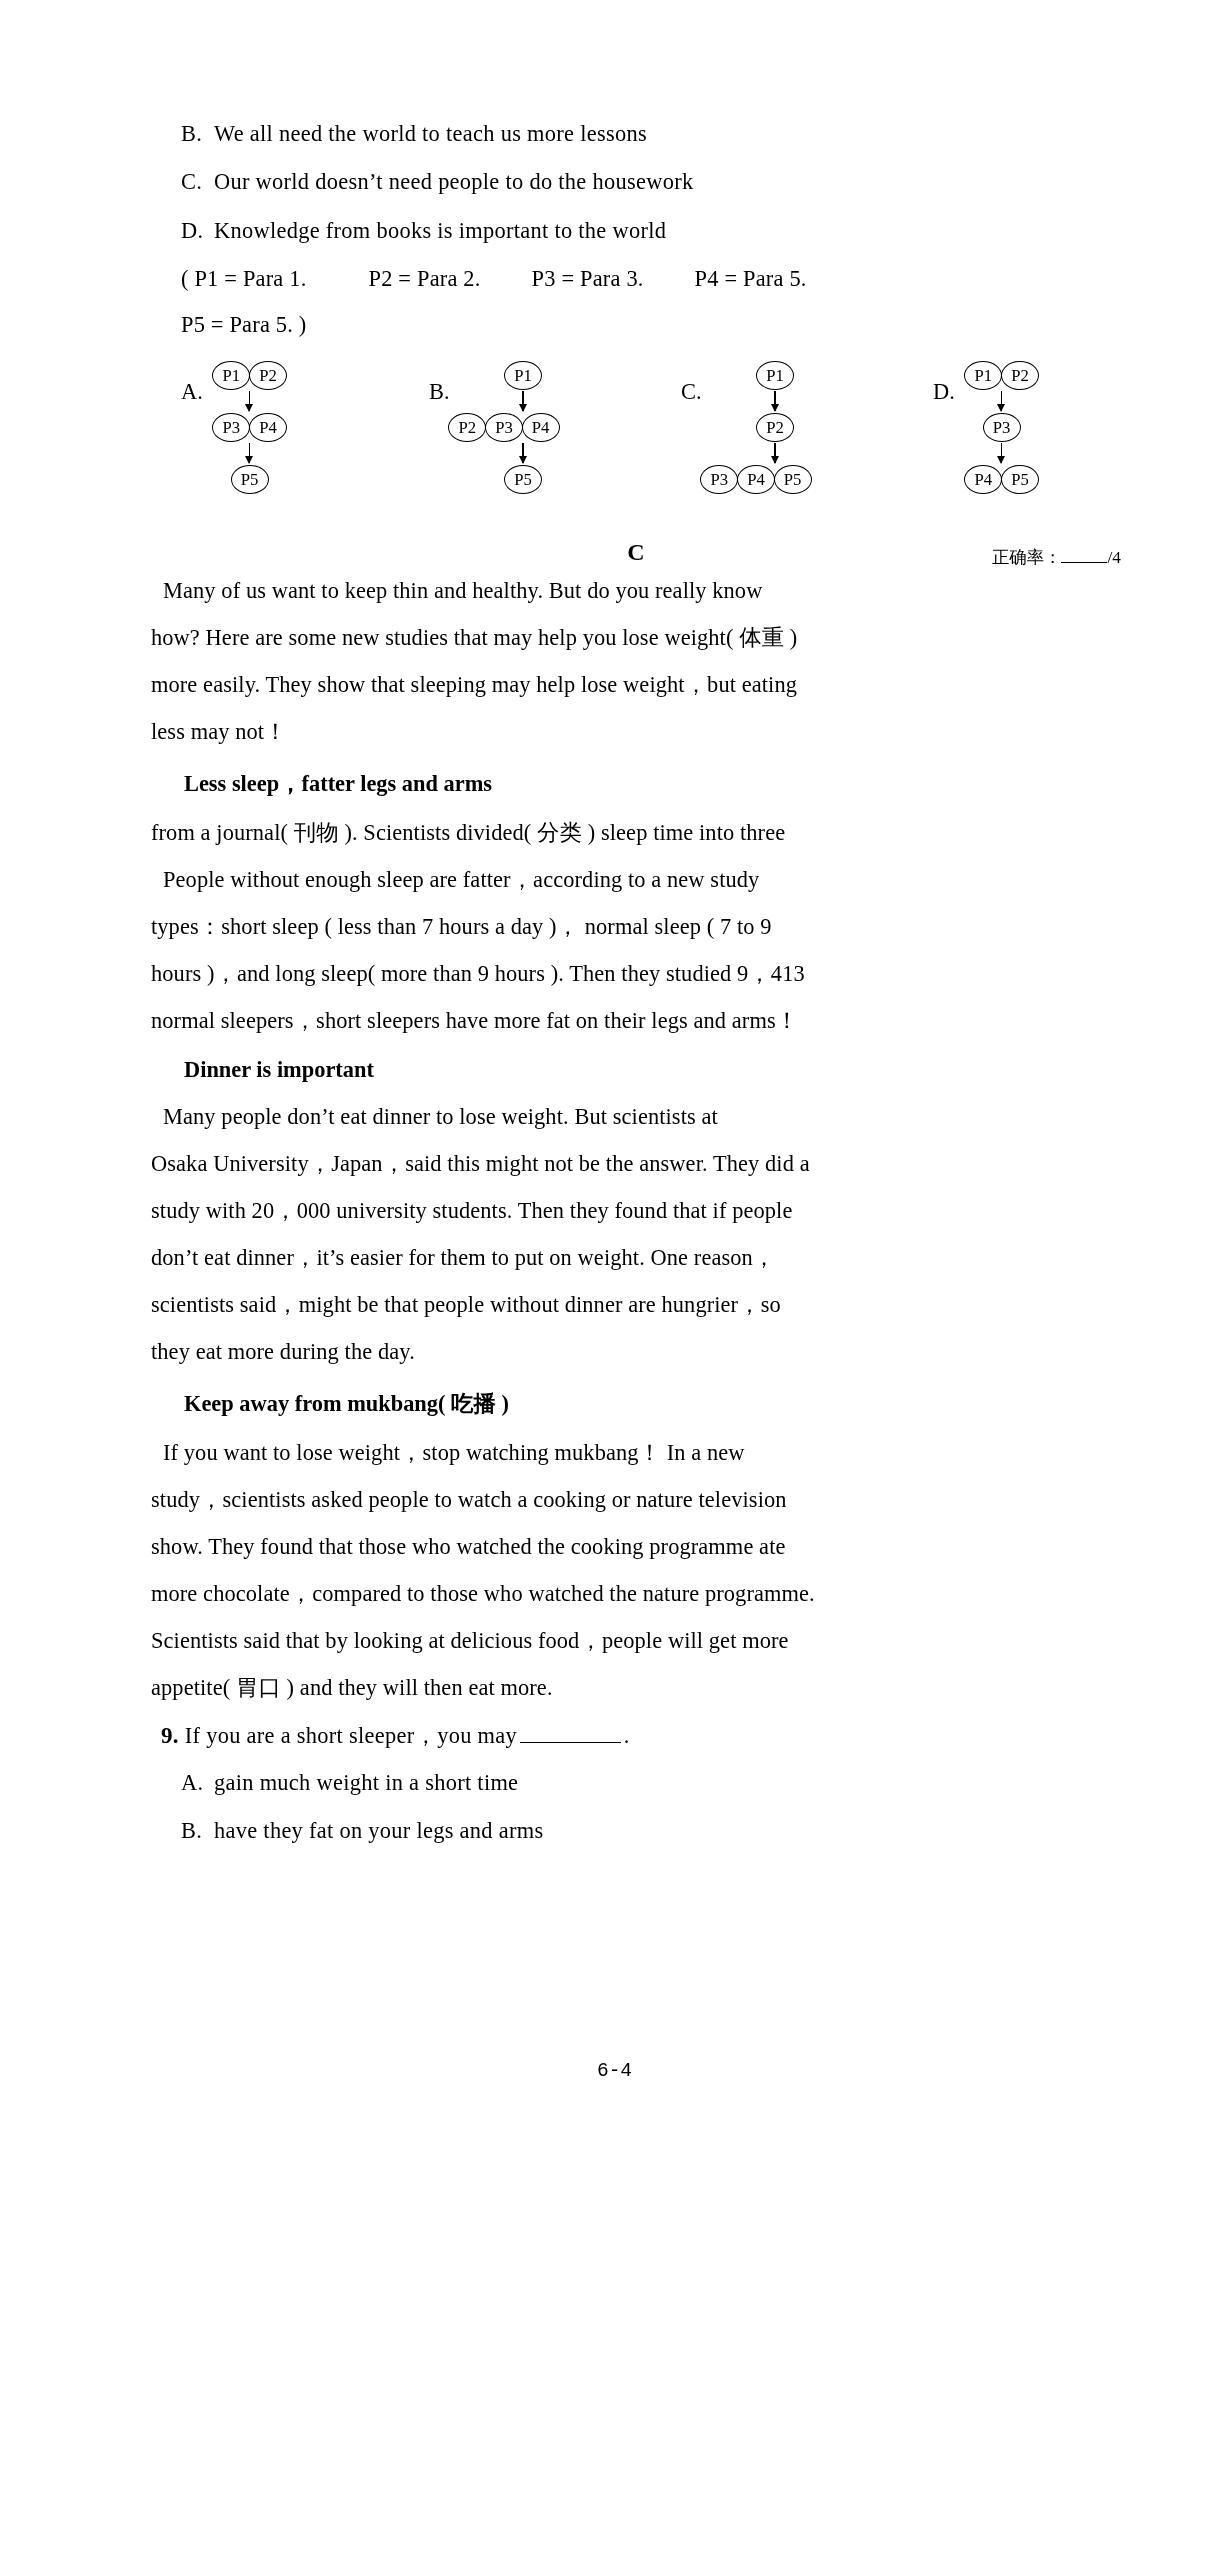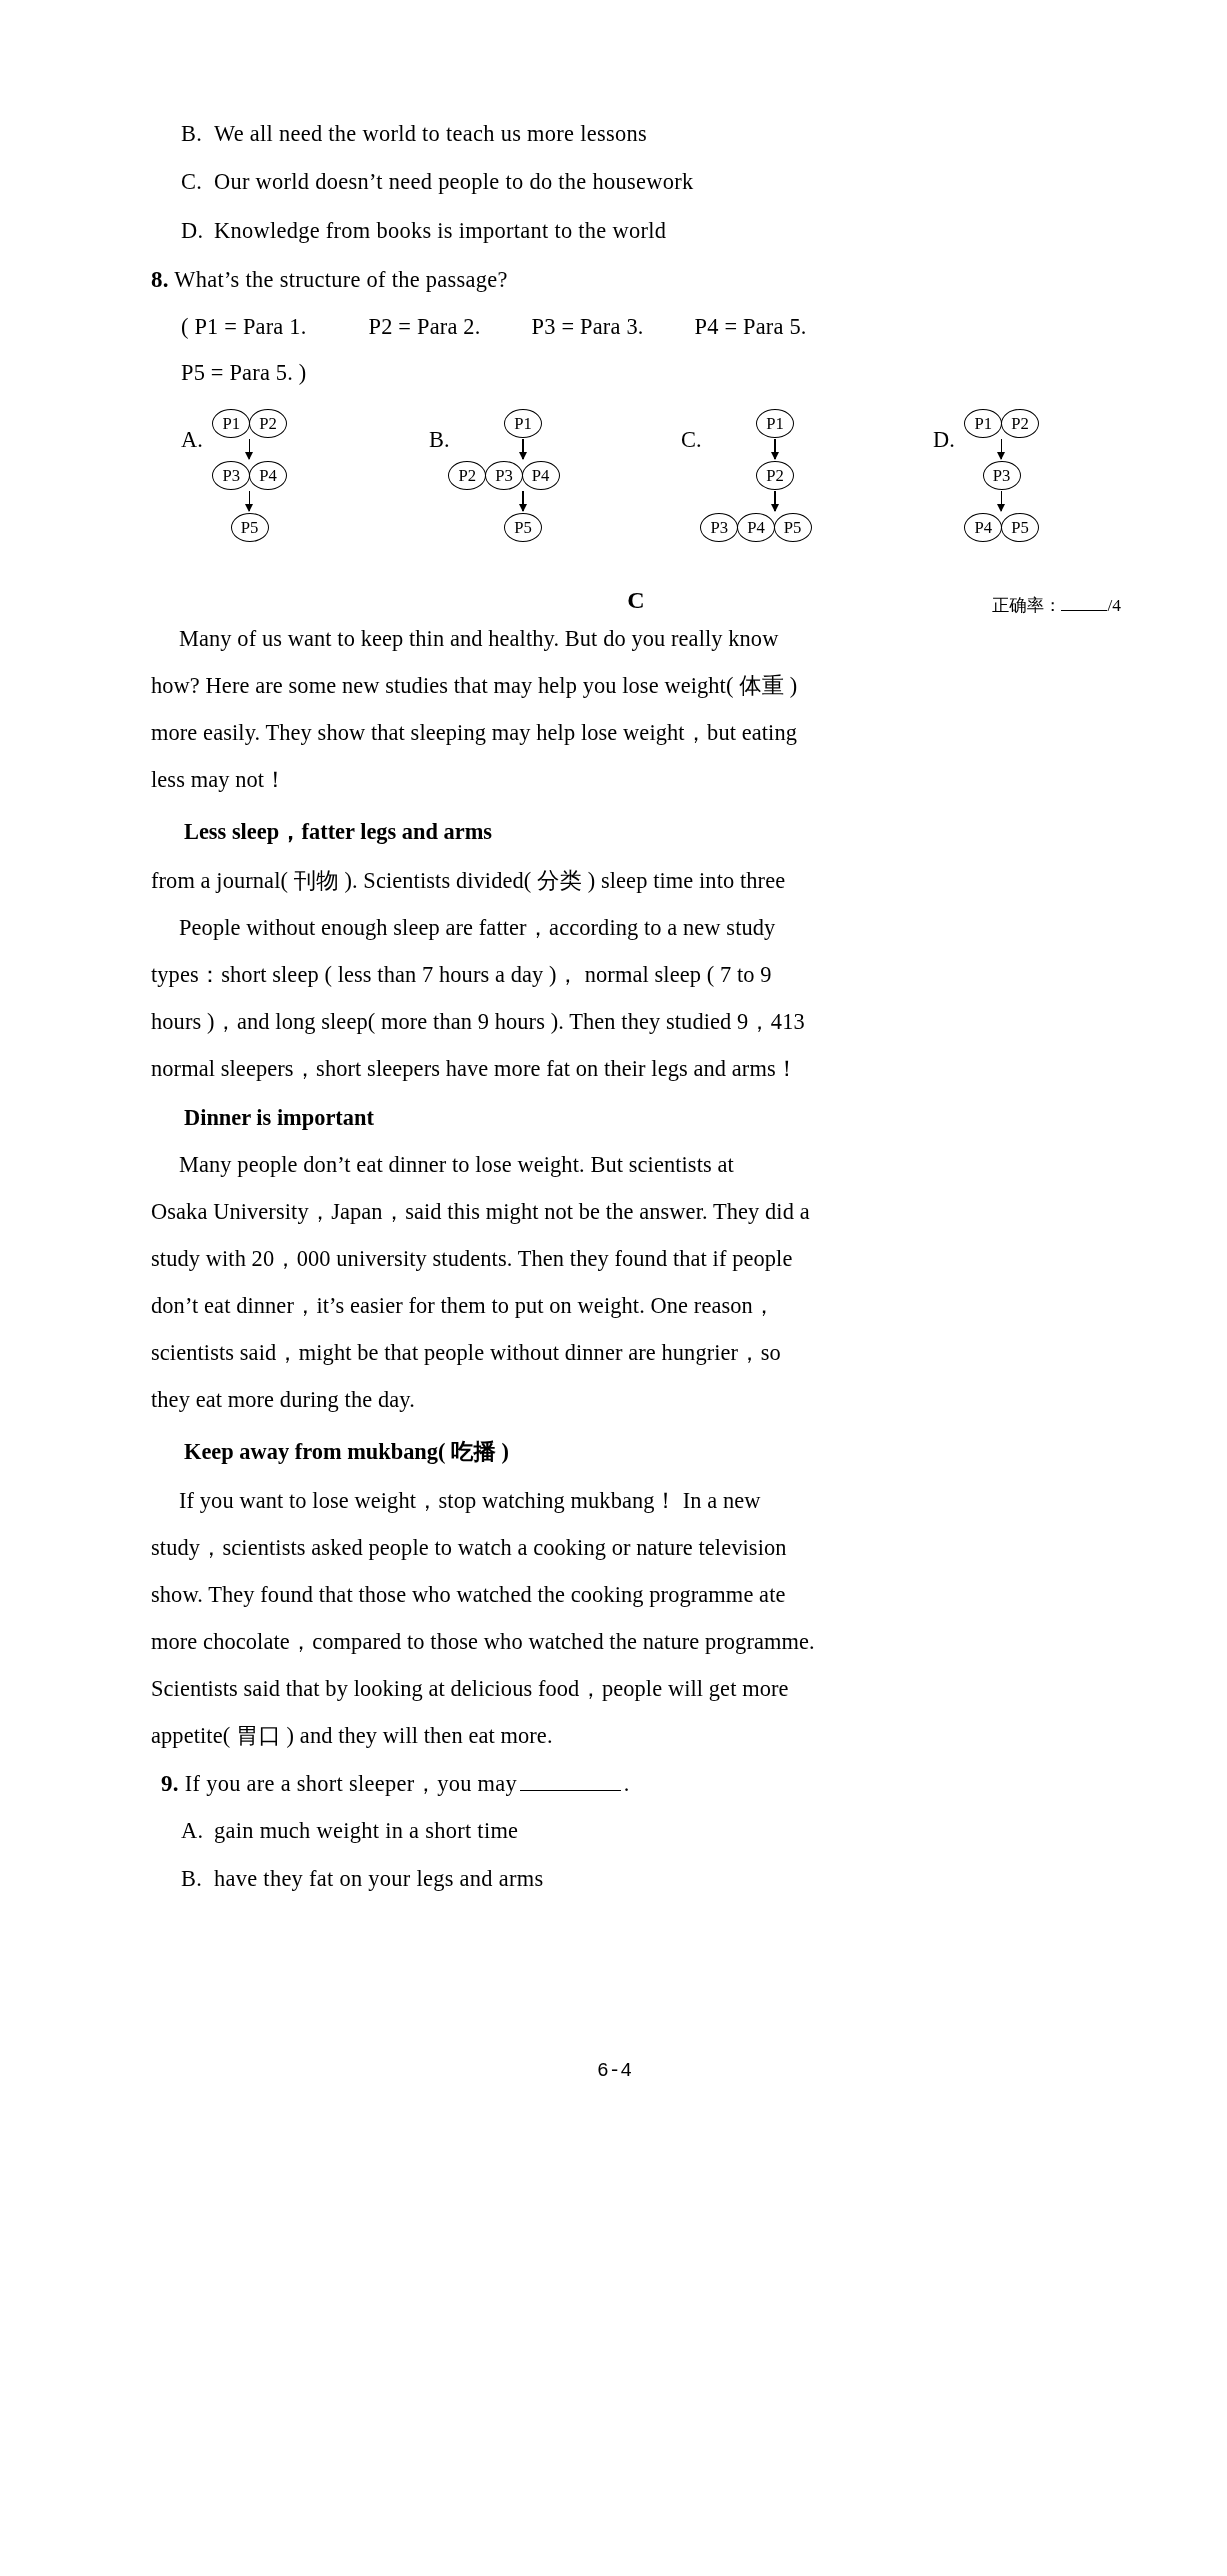--- a/index.html
+++ b/index.html
@@ -132,21 +132,21 @@
   }
 
   
   .pline {
     font-size: 22.4px;
     line-height: 1.0;
     margin: 0 0 24.6px 0;
     white-space: nowrap;
     letter-spacing: 0.1px;
   }
-  .pline.indent { margin-left: 28px; }
+  .pline.indent { margin-left: 12px; }
   .subhead {
     font-size: 22.4px;
     font-weight: bold;
     margin: 0 0 23px 33px;
     white-space: nowrap;
   }
 
   .blank-line {
     display: inline-block;
     width: 101px;
@@ -173,24 +173,20 @@
     <div class="opt">
       <span class="lbl">B.</span><span>We all need the world to teach us more lessons</span>
     </div>
     <div class="opt">
       <span class="lbl">C.</span><span>Our world doesn’t need people to do the housework</span>
     </div>
     <div class="opt">
       <span class="lbl">D.</span><span>Knowledge from books is important to the world</span>
     </div>
 
-    <div class="qline">
-      <span class="qnum">8.</span>
-      <span>What’s the structure of the passage?</span>
-    </div>
 
     <div class="paraline">
       <span>( P1 = Para 1.</span><span class="gap-l"></span><span>P2 = Para 2.</span><span class="gap-m"></span><span>P3 = Para 3.</span><span class="gap-m"></span><span>P4 = Para 5.</span>
     </div>
     <div class="paraline">P5 = Para 5.  )</div>
 
     <div class="diagram">
 
       <div class="dgroup" style="left:0px;">
         <div class="dlabel">A.</div>

